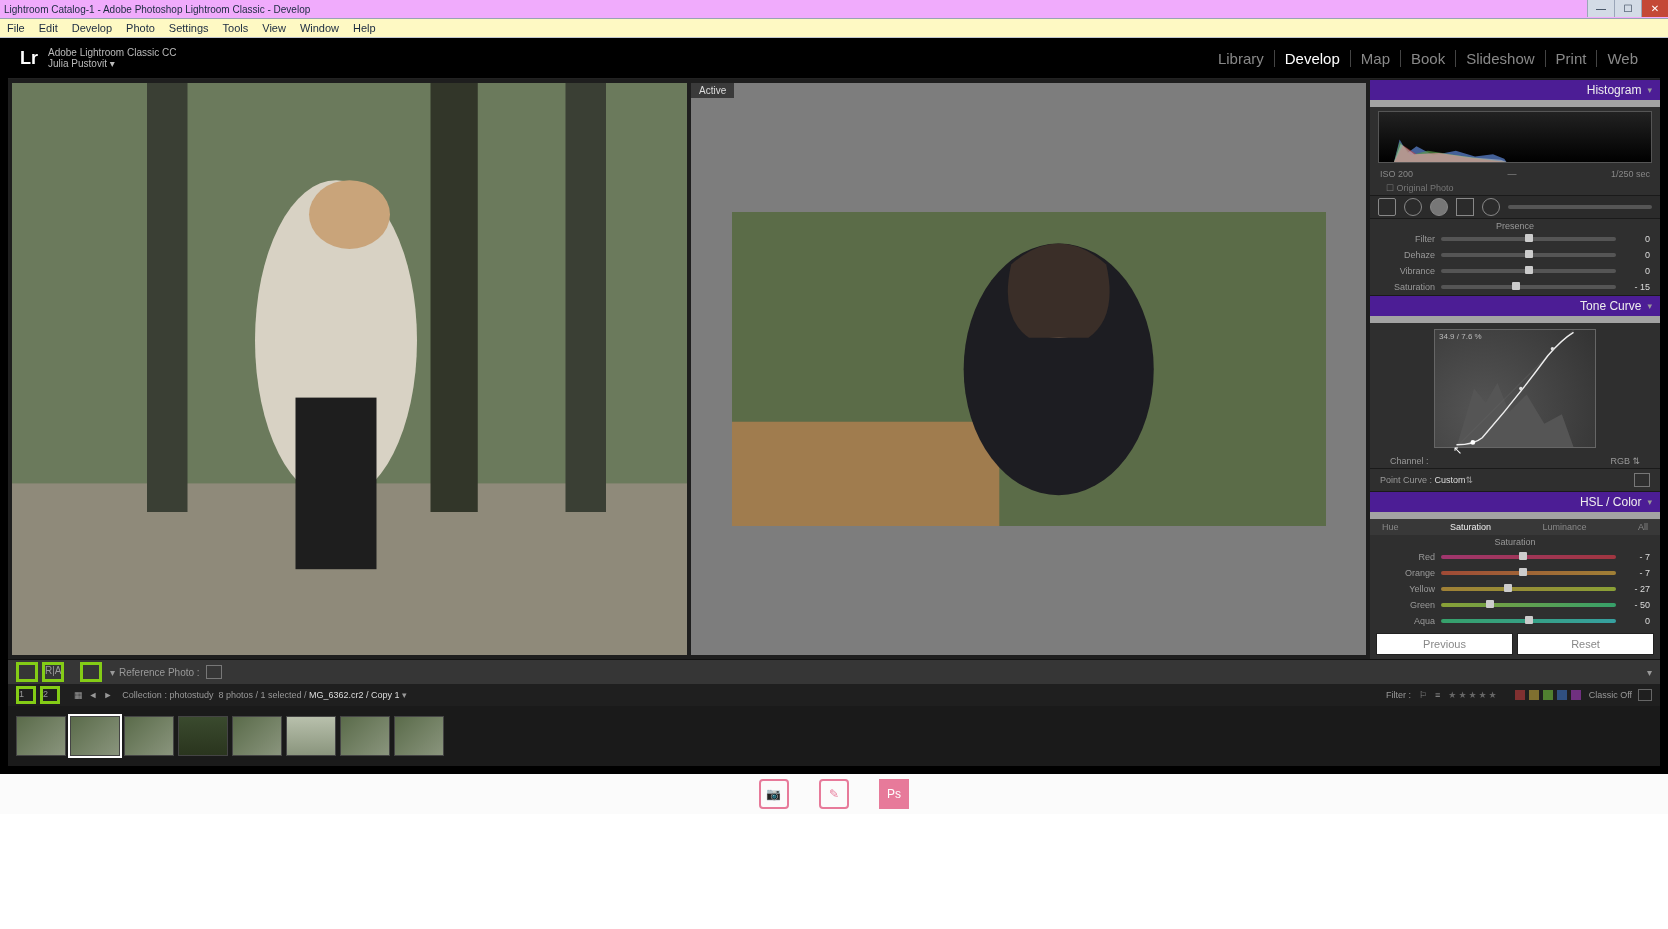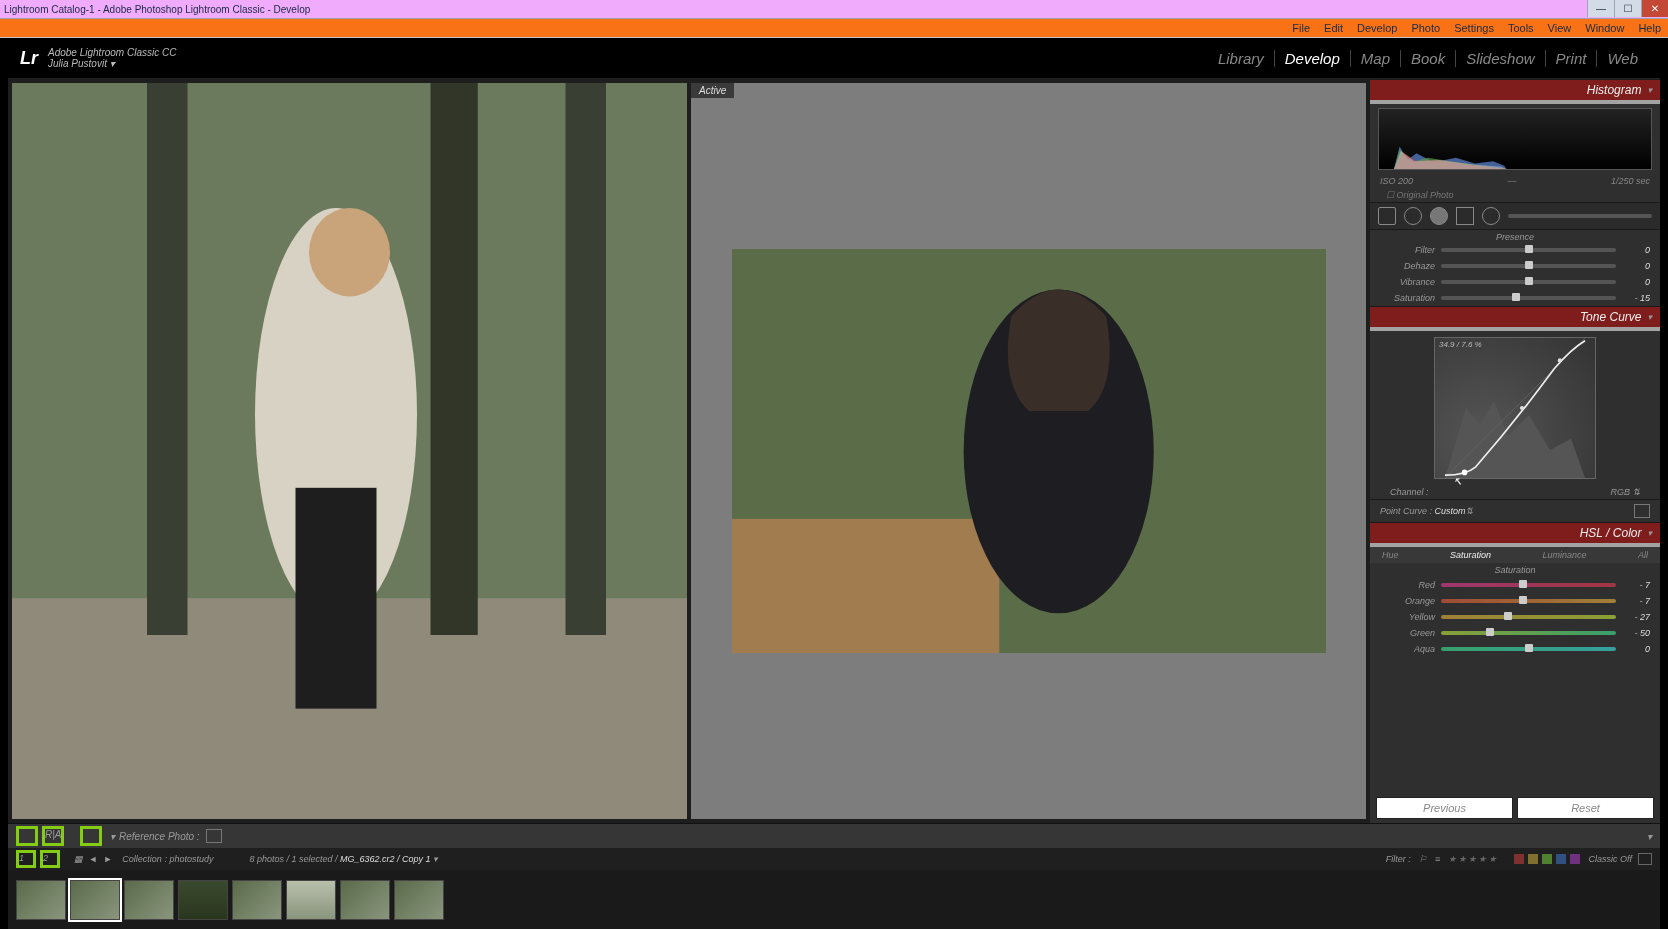--- a/index.html
+++ b/index.html
@@ -1,43 +1,43 @@
 <!DOCTYPE html>
 <html><head>
 <meta charset="utf-8">
 <style>
   html,body{margin:0;padding:0;font-family:"Segoe UI",Arial,sans-serif;background:#fff;overflow:hidden;}
   .win-title{height:18px;background:#f0abfc;border-bottom:1px solid #98a3b4;font-size:10px;color:#1a2a40;display:flex;align-items:center;padding:0 4px;position:relative;}
   .win-btns{position:absolute;right:0;top:0;height:17px;display:flex;}
   .win-btn{width:26px;height:17px;display:flex;align-items:center;justify-content:center;font-size:10px;border-left:1px solid #9aa5b8;background:#d3dbe6;}
   .win-close{background:#c44836;color:#fff;}
-  .menubar{height:18px;background:#f97316;border-bottom:1px solid #c0c6d0;font-size:11px;color:#1a2a40;display:flex;align-items:center;justify-content:flex-end;}
+  .menubar{height:18px;background:#fef9c3;border-bottom:1px solid #c0c6d0;font-size:11px;color:#1a2a40;display:flex;align-items:center;}
   .menubar span{padding:0 7px;}
   .app{background:#000;padding:0 8px 8px 8px;}
-  .lr-frame{background:#000;font-style:italic;}
+  .lr-frame{background:#000;}
   .topbar{height:40px;display:flex;align-items:center;color:#ccc;padding:0 12px;border-bottom:1px solid #222;}
   .lr-logo{font-weight:bold;font-size:18px;color:#fff;margin-right:10px;}
   .ident{font-size:10px;color:#bbb;line-height:11px;}
   .modules{margin-left:auto;display:flex;align-items:center;font-size:15px;}
   .modules a{color:#888;padding:0 10px;border-left:1px solid #444;}
   .modules a:first-child{border-left:none;}
   .modules a.active{color:#fff;font-weight:500;}
-  .work{display:flex;height:744px;border-radius:12px;}
+  .work{display:flex;height:580px;border-radius:12px;}
   .canvas{flex:1;background:#1e1e1e;display:flex;position:relative;}
   .half{flex:1;background:#7d7d7d;margin:4px;position:relative;display:flex;align-items:center;justify-content:center;}
   .half.left{margin-right:2px;}
   .half.right{margin-left:2px;}
   .tag{position:absolute;top:0;font-size:10px;color:#ddd;background:#3a3a3a;padding:2px 8px;}
   .tag.ref{right:0;}
   .tag.act{left:0;}
   .photo{position:relative;}
   .photo-ref{width:100%;height:100%;background:linear-gradient(135deg,#5a6b4a 0%,#7a8970 40%,#b8c0ac 60%,#8a957d 100%);}
   .photo-act{width:88%;height:55%;background:linear-gradient(165deg,#6a7a56 0%,#566b44 35%,#2a3520 55%,#9c7b56 100%);}
   .rpanel{width:290px;background:#2f2f2f;color:#bbb;font-size:10px;display:flex;flex-direction:column;overflow:hidden;position:relative;}
-  .rpanel .sec-head{display:flex;justify-content:flex-end;align-items:center;padding:3px 8px;font-size:12px;color:#eee;border-top:1px solid #1a1a1a;border-bottom:4px solid #a3a3a3;background:#7f1d1d;}
+  .rpanel .sec-head{display:flex;justify-content:flex-end;align-items:center;padding:3px 8px;font-size:12px;color:#eee;border-top:1px solid #1a1a1a;border-bottom:7px solid #a3a3a3;background:#4c1d95;}
   .sec-head .tri{margin-left:6px;font-size:9px;color:#999;}
   .histo{height:60px;margin:4px 8px;border:1px solid #555;background:linear-gradient(to top,#000 0%,#222 100%);position:relative;overflow:hidden;}
   .histo-shape{position:absolute;bottom:0;left:15px;right:8px;height:45px;}
   .meta-row{display:flex;justify-content:space-between;padding:2px 10px;font-size:9px;color:#888;}
   .orig{padding:2px 16px;font-size:9px;color:#777;}
   .strip{height:26px;border-top:1px solid #1a1a1a;border-bottom:1px solid #1a1a1a;background:#2b2b2b;display:flex;align-items:center;padding:0 8px;gap:8px;}
   .strip .shape{width:16px;height:16px;border:1px solid #888;}
   .slider-row{display:flex;align-items:center;padding:1px 10px;height:14px;}
   .slider-row .lbl{width:55px;text-align:right;color:#999;font-size:9px;}
   .slider-row .track{flex:1;height:4px;background:#555;margin:0 6px;position:relative;border-radius:2px;}
@@ -301,21 +301,21 @@
   </div>
 
   <div class="filmrow">
     <div class="tb-ic" style="width:14px;height:12px;">1</div>
     <div class="tb-ic" style="width:14px;height:12px;">2</div>
     <span style="width:10px"></span>
     <span>▦</span>
     <span style="margin:0 6px">◄</span>
     <span>►</span>
     <span style="margin-left:10px">Collection : photostudy</span>
-    <span style="margin-left:36px"><span>8 photos / 1 selected / </span><span style="color:#ddd">MG_6362.cr2 / Copy 1</span> <span>▾</span></span>
+    <span style="margin-left:5px"><span>8 photos / 1 selected / </span><span style="color:#ddd">MG_6362.cr2 / Copy 1</span> <span>▾</span></span>
     <span style="margin-left:auto">Filter :</span>
     <span style="margin:0 8px">⚐</span>
     <span>≡</span>
     <span class="stars" style="margin:0 8px;color:#666">★★★★★</span>
     <div class="flags">
       <div class="flag" style="background:#803030"></div>
           <div class="flag" style="background:#807030"></div>
       <div class="flag" style="background:#508030"></div>
           <div class="flag" style="background:#305080"></div>
       <div class="flag" style="background:#703080"></div>

